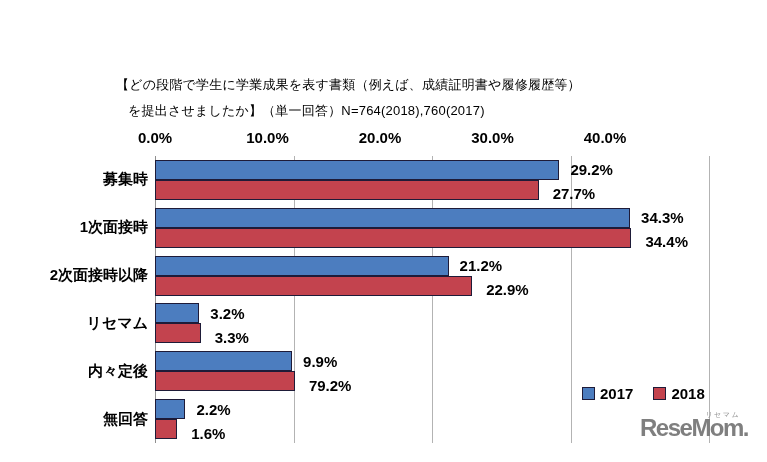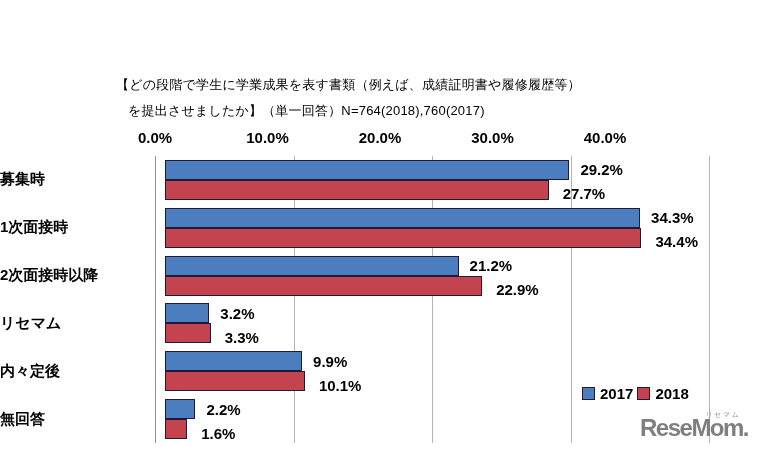--- a/index.html
+++ b/index.html
@@ -13,28 +13,28 @@
   
   .axis-labels{position:absolute;left:155px;top:129px;width:450px;height:20px;}
   .axis-tick{position:absolute;top:0;transform:translateX(-50%);font-size:15px;font-weight:700;white-space:nowrap;}
   
   .plot-bg{position:absolute;left:155px;top:156px;width:554px;height:287px;}
   .gridline{position:absolute;top:0;bottom:0;width:1px;background:#b3b3b3;}
   .y-axis{position:absolute;left:155px;top:156px;width:1px;height:287px;background:#8f8f8f;}
   
   .rows{position:absolute;left:0;top:156px;width:767px;height:287px;display:flex;flex-direction:column;}
   .group{flex:1;display:flex;align-items:center;}
-  .cat-label{width:148px;flex:none;padding-right:17px;font-size:15px;font-weight:700;white-space:nowrap;}
+  .cat-label{width:148px;flex:none;text-align:right;padding-right:7px;font-size:15px;font-weight:700;white-space:nowrap;}
   .bars{width:554px;flex:none;display:flex;flex-direction:column;justify-content:center;overflow:visible;}
   .bar-line{display:flex;align-items:center;height:20px;}
   .bar{height:100%;box-sizing:border-box;flex:none;border:1px solid #1e1b38;}
   .bar-value{font-size:15px;font-weight:700;white-space:nowrap;margin-left:11px;}
   .bar-line.row-s1 .bar-value{position:relative;top:4px;margin-left:14px;}
   
-  .legend{position:absolute;left:582px;top:385px;display:flex;gap:4px;align-items:center;}
+  .legend{position:absolute;left:582px;top:385px;display:flex;gap:20px;align-items:center;}
   .legend-item{display:flex;align-items:center;gap:5px;}
   .legend-swatch{width:13px;height:13px;box-sizing:border-box;border:1px solid #1e1b38;flex:none;}
   .legend-label{font-size:15px;font-weight:700;}
   
   .footnote{position:absolute;left:425px;top:428px;font-size:15px;font-weight:400;white-space:nowrap;}
   
   .watermark{position:absolute;left:640px;top:410px;color:#767676;z-index:5;opacity:0.93;}
   .watermark-ruby{display:block;font-size:7px;letter-spacing:1.5px;text-align:right;margin-right:8px;margin-bottom:-4px;color:#8d8d8d;}
   .watermark-text{font-size:24px;font-weight:700;letter-spacing:-1.5px;line-height:1;}
 </style>
@@ -119,21 +119,21 @@
       </div>
       <div class="group">
         <div class="cat-label">内々定後</div>
         <div class="bars">
           <div class="bar-line row-s0">
             <div class="bar" style="width: 24.75%; background: rgb(76, 125, 191); border-color: rgb(30, 27, 56);"></div>
             <div class="bar-value">9.9%</div>
           </div>
           <div class="bar-line row-s1">
             <div class="bar" style="width: 25.25%; background: rgb(195, 67, 78); border-color: rgb(30, 27, 56);"></div>
-            <div class="bar-value">10.1%</div>
+            <div class="bar-value">79.2%</div>
           </div>
         </div>
       </div>
       <div class="group">
         <div class="cat-label">無回答</div>
         <div class="bars">
           <div class="bar-line row-s0">
             <div class="bar" style="width: 5.5%; background: rgb(76, 125, 191); border-color: rgb(30, 27, 56);"></div>
             <div class="bar-value">2.2%</div>
           </div>

